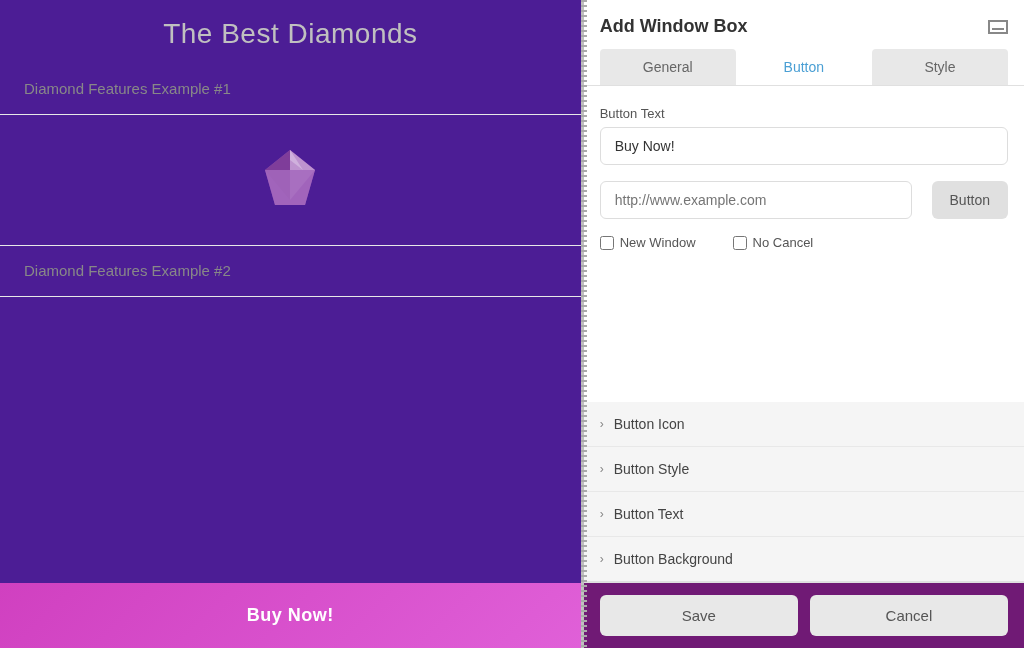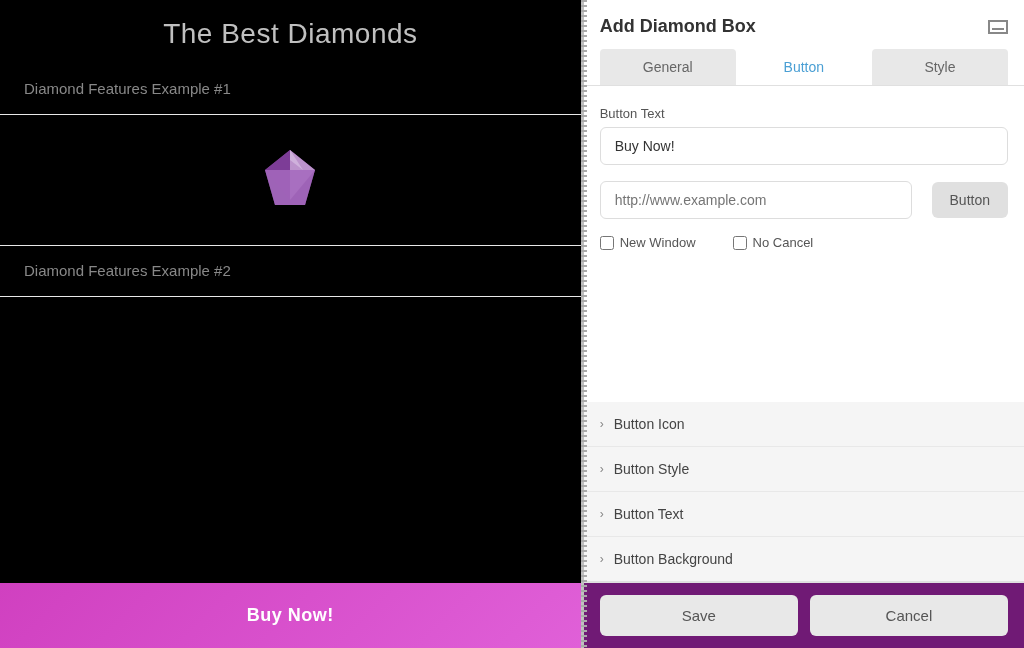--- a/index.html
+++ b/index.html
@@ -8,21 +8,21 @@
       background: #f0f0f0;
       width: 1024px;
       height: 648px;
       overflow: hidden;
       display: flex;
     }
 
     
     .left-panel {
       width: 608px;
-      background: #000000;
+      background: #4c1d95;
       display: flex;
       flex-direction: column;
       position: relative;
     }
 
     .pricing-title {
       text-align: center;
       padding: 18px 20px 14px;
       font-size: 28px;
       color: #c0c0c0;
@@ -184,21 +184,20 @@
       border: 1px solid #ddd;
       border-radius: 6px;
       font-size: 14px;
       color: #333;
       background: #fff;
     }
 
     .url-row {
       display: flex;
       gap: 20px;
-      align-items: center;
     }
 
     .url-input {
       flex: 1;
       padding: 10px 14px;
       border: 1px solid #ddd;
       border-radius: 6px;
       font-size: 14px;
       color: #aaa;
       background: #fff;
@@ -335,21 +334,21 @@
   <div class="buy-now-section">
     <button class="buy-now-btn">Buy Now!</button>
   </div>
 </div>
 
 <div class="right-panel">
   <div class="drag-handle"></div>
 
   <div class="panel-header">
     <div class="panel-title-row">
-      <span class="panel-title">Add Diamond Box</span>
+      <span class="panel-title">Add Window Box</span>
       <button class="minimize-btn"></button>
     </div>
     <div class="tabs">
       <button class="tab">General</button>
       <button class="tab active">Button</button>
       <button class="tab">Style</button>
     </div>
   </div>
 
   <div class="panel-content">

